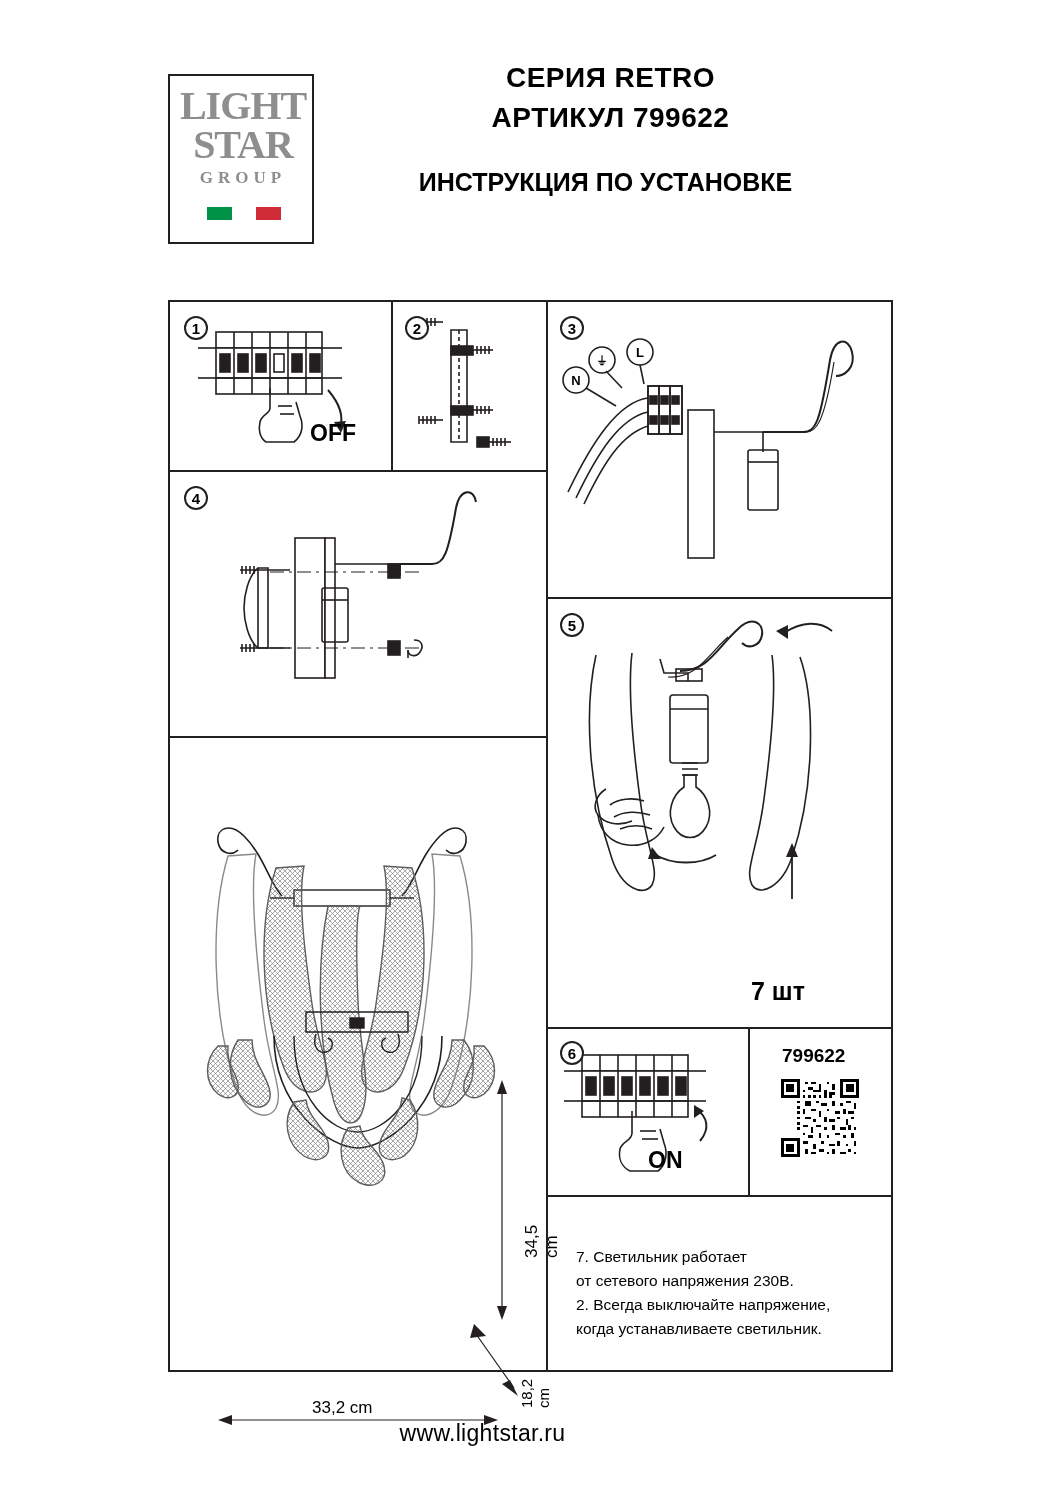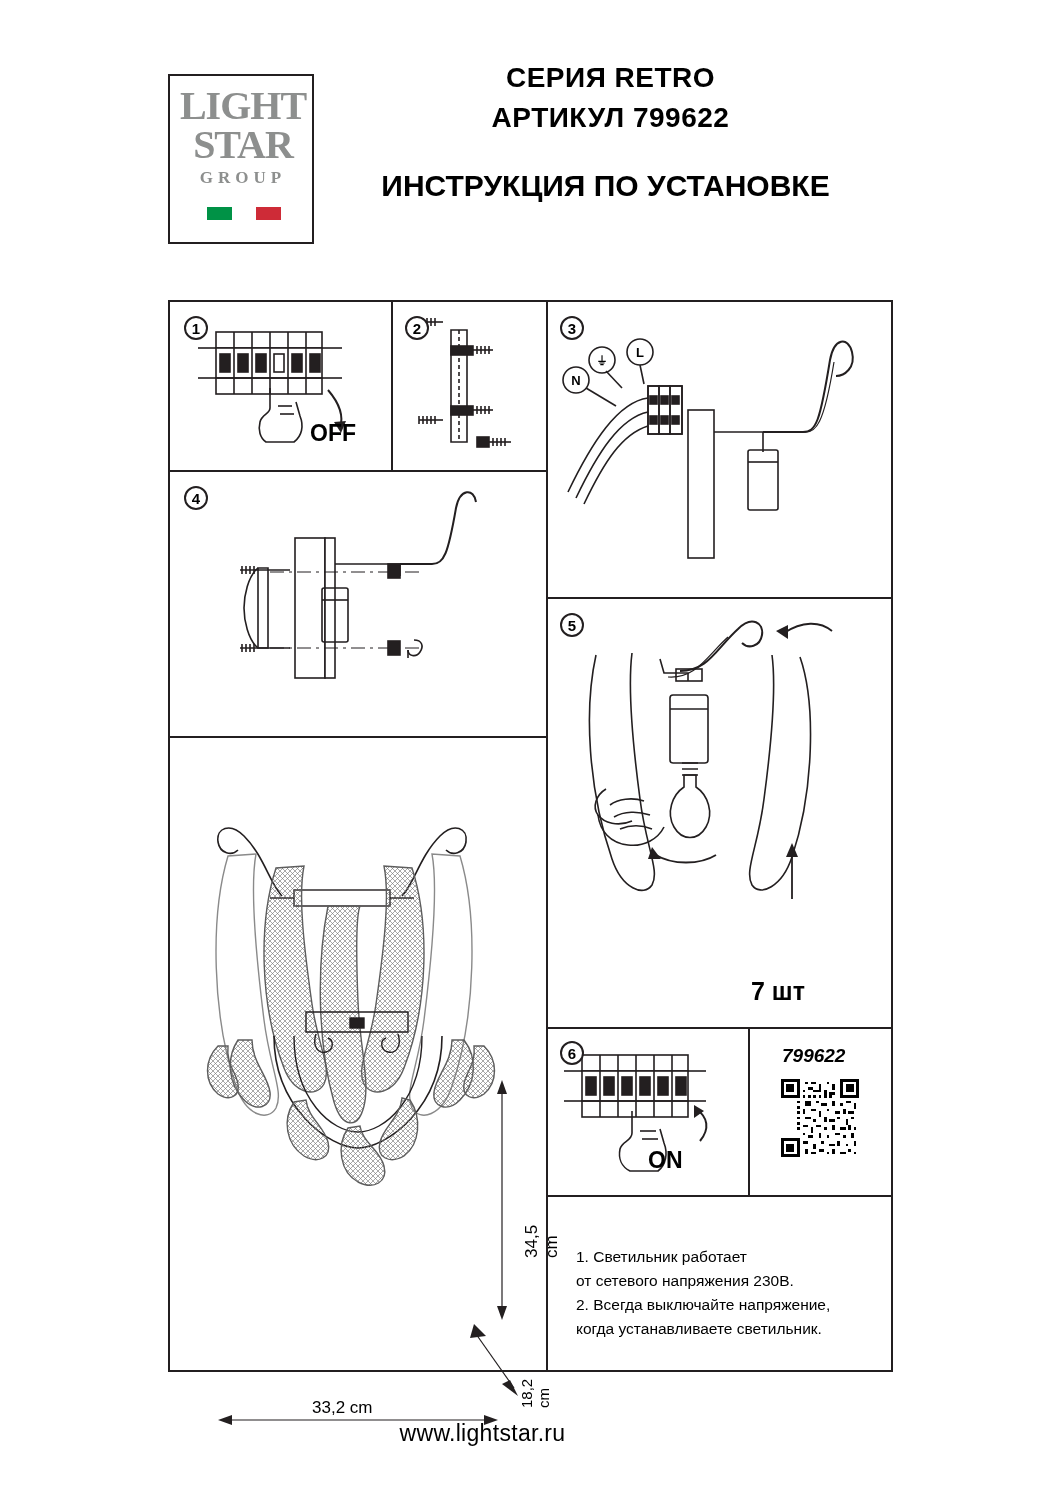--- a/index.html
+++ b/index.html
@@ -46,21 +46,21 @@
     font-size:28px; font-weight:bold; letter-spacing:0.5px;
   }
   .h-art {
     position:absolute; left:0; top:102px; width:1061px;
     text-align:center; padding-left:160px;
     font-size:28px; font-weight:bold; letter-spacing:0.5px;
   }
   .h-title {
     position:absolute; left:0; top:166px; width:1061px;
     text-align:center; padding-left:150px;
-    font-size:30px; font-weight:bold; line-height:1.33;
+    font-size:25px; font-weight:bold; line-height:1.33;
   }
 
   
   .frame {
     position:absolute; left:168px; top:300px;
     width:725px; height:1072px;
     border:2px solid #231f20;
   }
 
   
@@ -352,21 +352,21 @@
         <path d="M92 102 L108 102"></path>
         <path d="M94 110 L110 110"></path>
 
         <path d="M152 112 C162 100 160 88 148 80" stroke-width="2"></path>
         <path d="M156 82 L146 76 L146 89 Z" fill="#231f20" stroke="none"></path>
       </g>
     </svg>
     <div class="lbl" style="left:100px; top:118px; font-size:23px;">ON</div>
   </div>
 
-  <div class="cell" style="left:580px; top:727px; width:117px; height:166px;font-style:italic;">
+  <div class="cell" style="left:580px; top:727px; width:117px; height:166px;">
     <div class="lbl" style="left:32px; top:16px; font-size:19px;">799622</div>
     <div class="qrbox" style="left:31px; top:50px;">
       <svg class="qr" width="78" height="78" viewBox="0 0 29 29" shape-rendering="crispEdges">
         <rect width="29" height="29" fill="#fff"></rect>
         <g fill="#000">
 
           <rect x="0" y="0" width="7" height="1"></rect>
             <rect x="0" y="6" width="7" height="1"></rect>
           <rect x="0" y="0" width="1" height="7"></rect>
             <rect x="6" y="0" width="1" height="7"></rect>
@@ -458,21 +458,21 @@
             <rect x="22" y="27" width="2" height="1"></rect>
           <rect x="25" y="26" width="1" height="1"></rect>
             <rect x="27" y="27" width="1" height="1"></rect>
         </g>
       </svg>
     </div>
   </div>
 
   <div class="cell" style="left:378px; top:895px; width:345px; height:173px;">
     <div class="notes" style="left:28px; top:48px; width:310px;">
-      <div>1. Светильник работает</div>
+      <div>7. Светильник работает</div>
       <div>от сетевого напряжения 230В.</div>
       <div>2. Всегда выключайте напряжение,</div>
       <div>когда устанавливаете светильник.</div>
     </div>
   </div>
 
   <div class="cell" false="" style="left:0; top:436px; width:376px; height:632px;">
 
     <svg width="376" height="400" viewBox="0 0 376 400" style="position:absolute; left:0; top:18px;">
       <defs>

